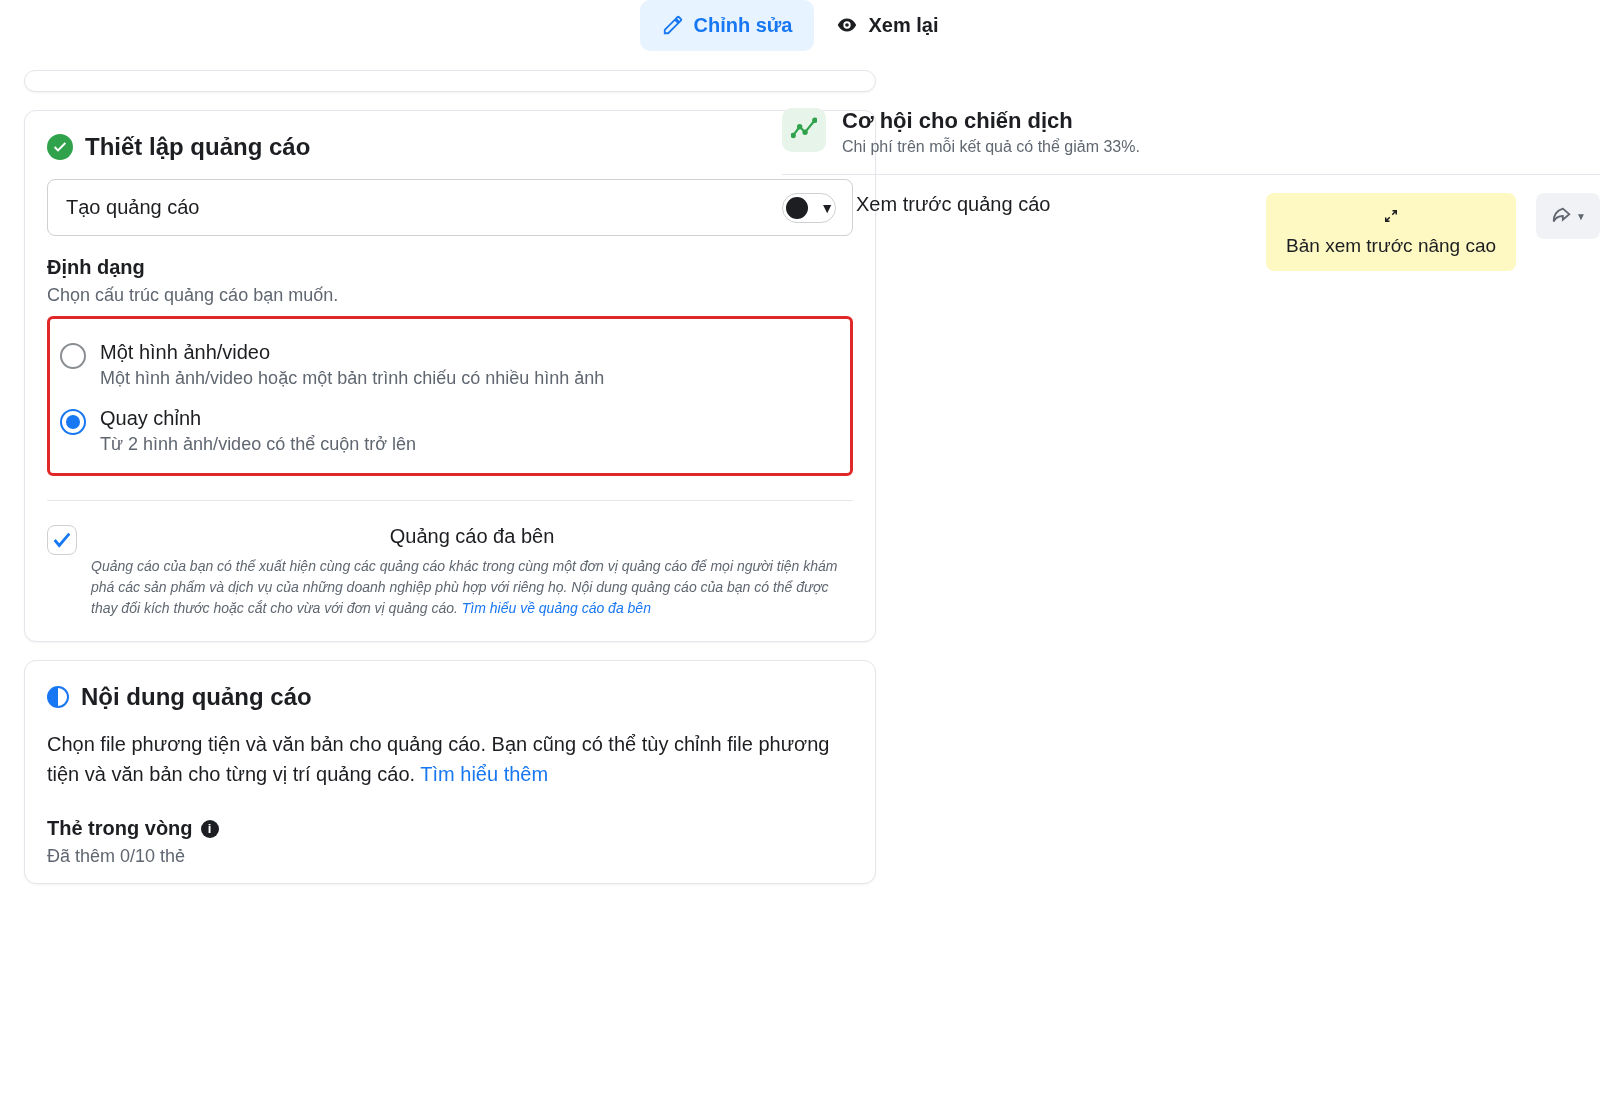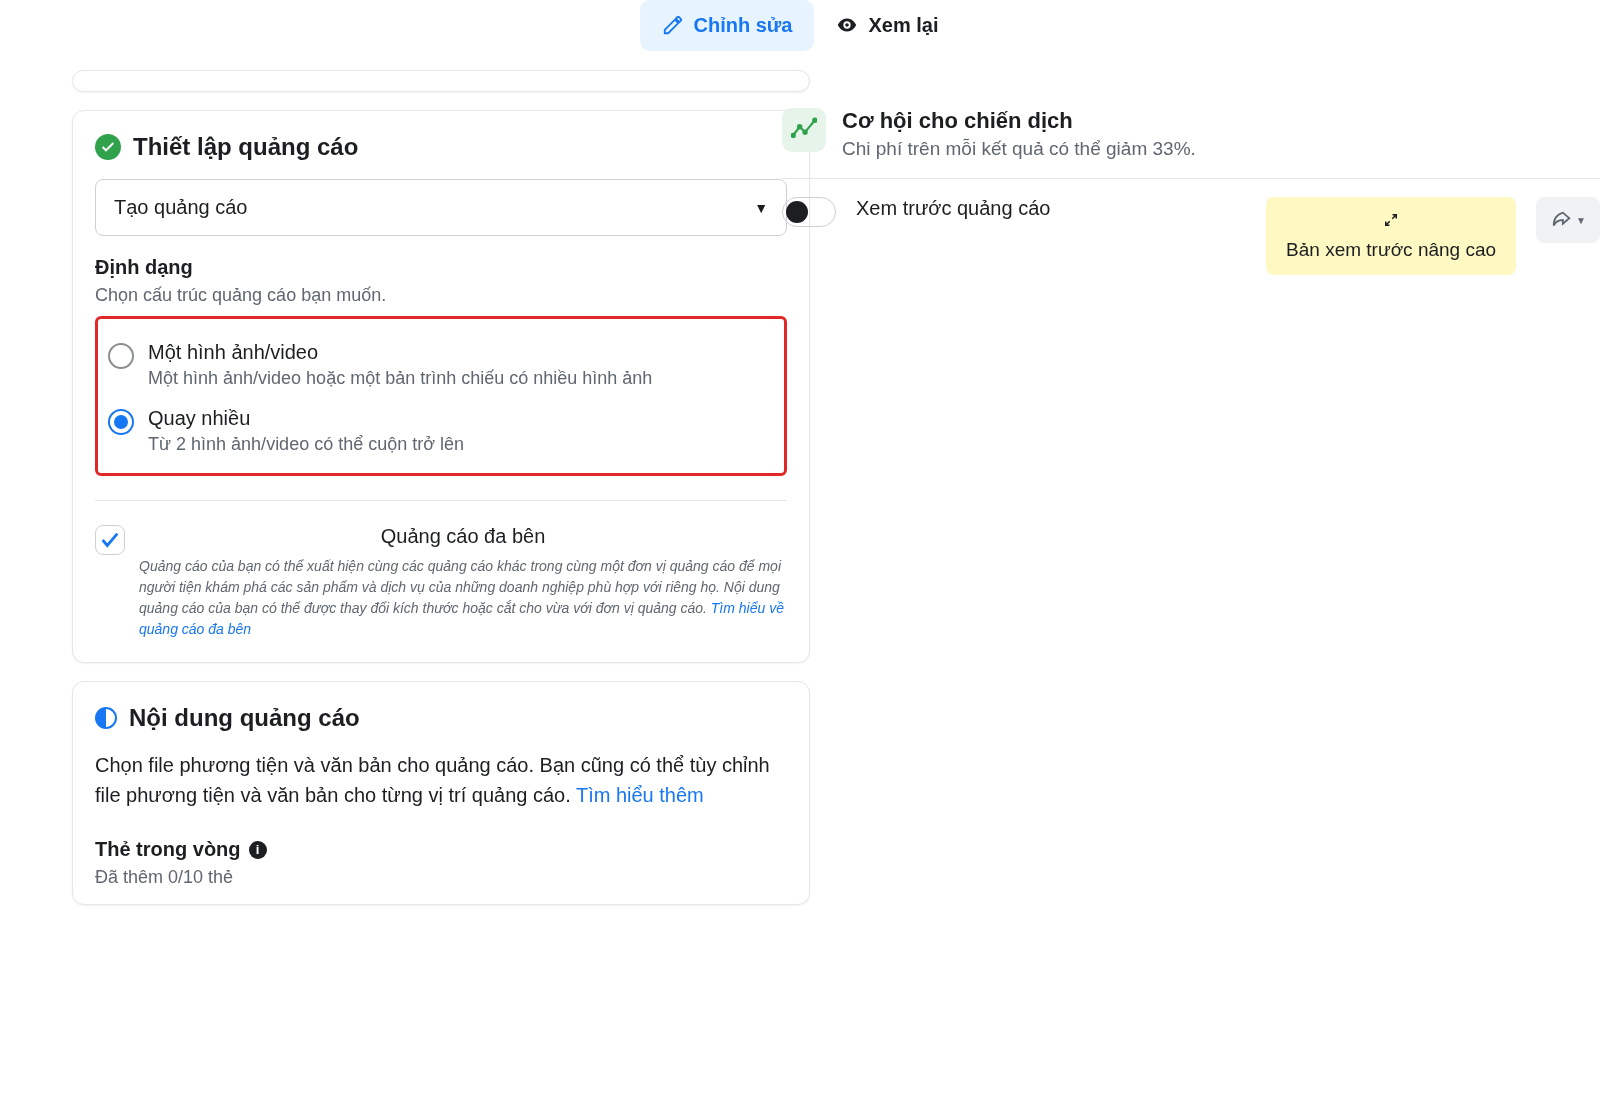--- a/index.html
+++ b/index.html
@@ -6,21 +6,21 @@
 body { background:#fff; color:#1c1e21; width:1600px; height:1093px; position:relative; overflow:hidden; }
 
 
 .top-tabs { position:absolute; top:0; left:0; right:0; height:60px; display:flex; justify-content:center; align-items:flex-start; padding-top:0; }
 .tab { display:inline-flex; align-items:flex-start; gap:10px; padding:14px 22px; border-radius:10px; font-size:20px; font-weight:600; cursor:pointer; }
 .tab.active { background:#e7f3ff; color:#1877f2; }
 .tab.inactive { color:#1c1e21; }
 .tab svg { width:22px; height:22px; }
 
 
-.left-col { position:absolute; top:70px; left:24px; width:738px;margin-left:48px; }
+.left-col { position:absolute; top:70px; left:24px; width:852px; }
 .right-col { position:absolute; top:100px; left:782px; right:0; }
 
 
 .card { background:#fff; border:1px solid #e4e6eb; border-radius:12px; box-shadow:0 1px 2px rgba(0,0,0,.05); padding:22px 22px; margin-bottom:18px; }
 .card.top-slice { height:22px; padding:0; }
 
 .section-head { display:flex; align-items:center; gap:12px; margin-bottom:18px; }
 .section-head .title { font-size:24px; font-weight:700; }
 
 .icon-circle { width:26px; height:26px; border-radius:50%; display:inline-flex; align-items:center; justify-content:center; }
@@ -53,21 +53,21 @@
 
 .body-text { font-size:20px; line-height:1.5; margin-bottom:28px; }
 .subhead { font-size:20px; font-weight:700; display:flex; align-items:center; gap:8px; }
 .info-dot { width:18px; height:18px; border-radius:50%; background:#1c1e21; color:#fff; font-size:13px; font-weight:700; display:inline-flex; align-items:center; justify-content:center; }
 .tiny { font-size:18px; color:#606770; margin-top:6px; }
 
 
 .opportunity { display:flex; gap:16px; padding:8px 0 18px 0; border-bottom:1px solid #e4e6eb; margin-bottom:18px; }
 .opp-icon { width:44px; height:44px; border-radius:10px; background:#e6f4ea; display:flex; align-items:center; justify-content:center; }
 .opp-title { font-size:22px; font-weight:700; margin-bottom:4px; }
-.opp-desc { font-size:19px; color:#606770; }
+.opp-desc { font-size:16px; color:#606770; }
 
 .preview-row { display:flex; align-items:flex-start; gap:20px; }
 .toggle { width:54px; height:30px; border:1px solid #ced0d4; border-radius:999px; position:relative; cursor:pointer; flex-shrink:0; }
 .toggle::after { content:""; position:absolute; left:3px; top:3px; width:22px; height:22px; background:#1c1e21; border-radius:50%; }
 .preview-label { font-size:20px; flex:1; }
 .pill-btn { background:#fef9c3; border-radius:8px; padding:14px 20px; font-size:19px; display:inline-flex; align-items:center; gap:10px; cursor:pointer;flex-direction:column; }
 .icon-btn { background:#f0f2f5; border-radius:8px; padding:12px 14px; cursor:pointer; display:inline-flex; align-items:center; gap:4px; }
 </style>
 </head>
 <body>
@@ -113,21 +113,21 @@
       <div class="radio-row">
         <span class="radio"></span>
         <div class="radio-label">
           <div class="t">Một hình ảnh/video</div>
           <div class="d">Một hình ảnh/video hoặc một bản trình chiếu có nhiều hình ảnh</div>
         </div>
       </div>
       <div class="radio-row">
         <span class="radio selected"></span>
         <div class="radio-label">
-          <div class="t">Quay nhiều</div>
+          <div class="t">Quay chỉnh</div>
           <div class="d">Từ 2 hình ảnh/video có thể cuộn trở lên</div>
         </div>
       </div>
     </div>
 
     <hr class="divider">
 
     <div class="checkbox-row">
       <span class="checkbox">
         <svg viewBox="0 0 24 24">

